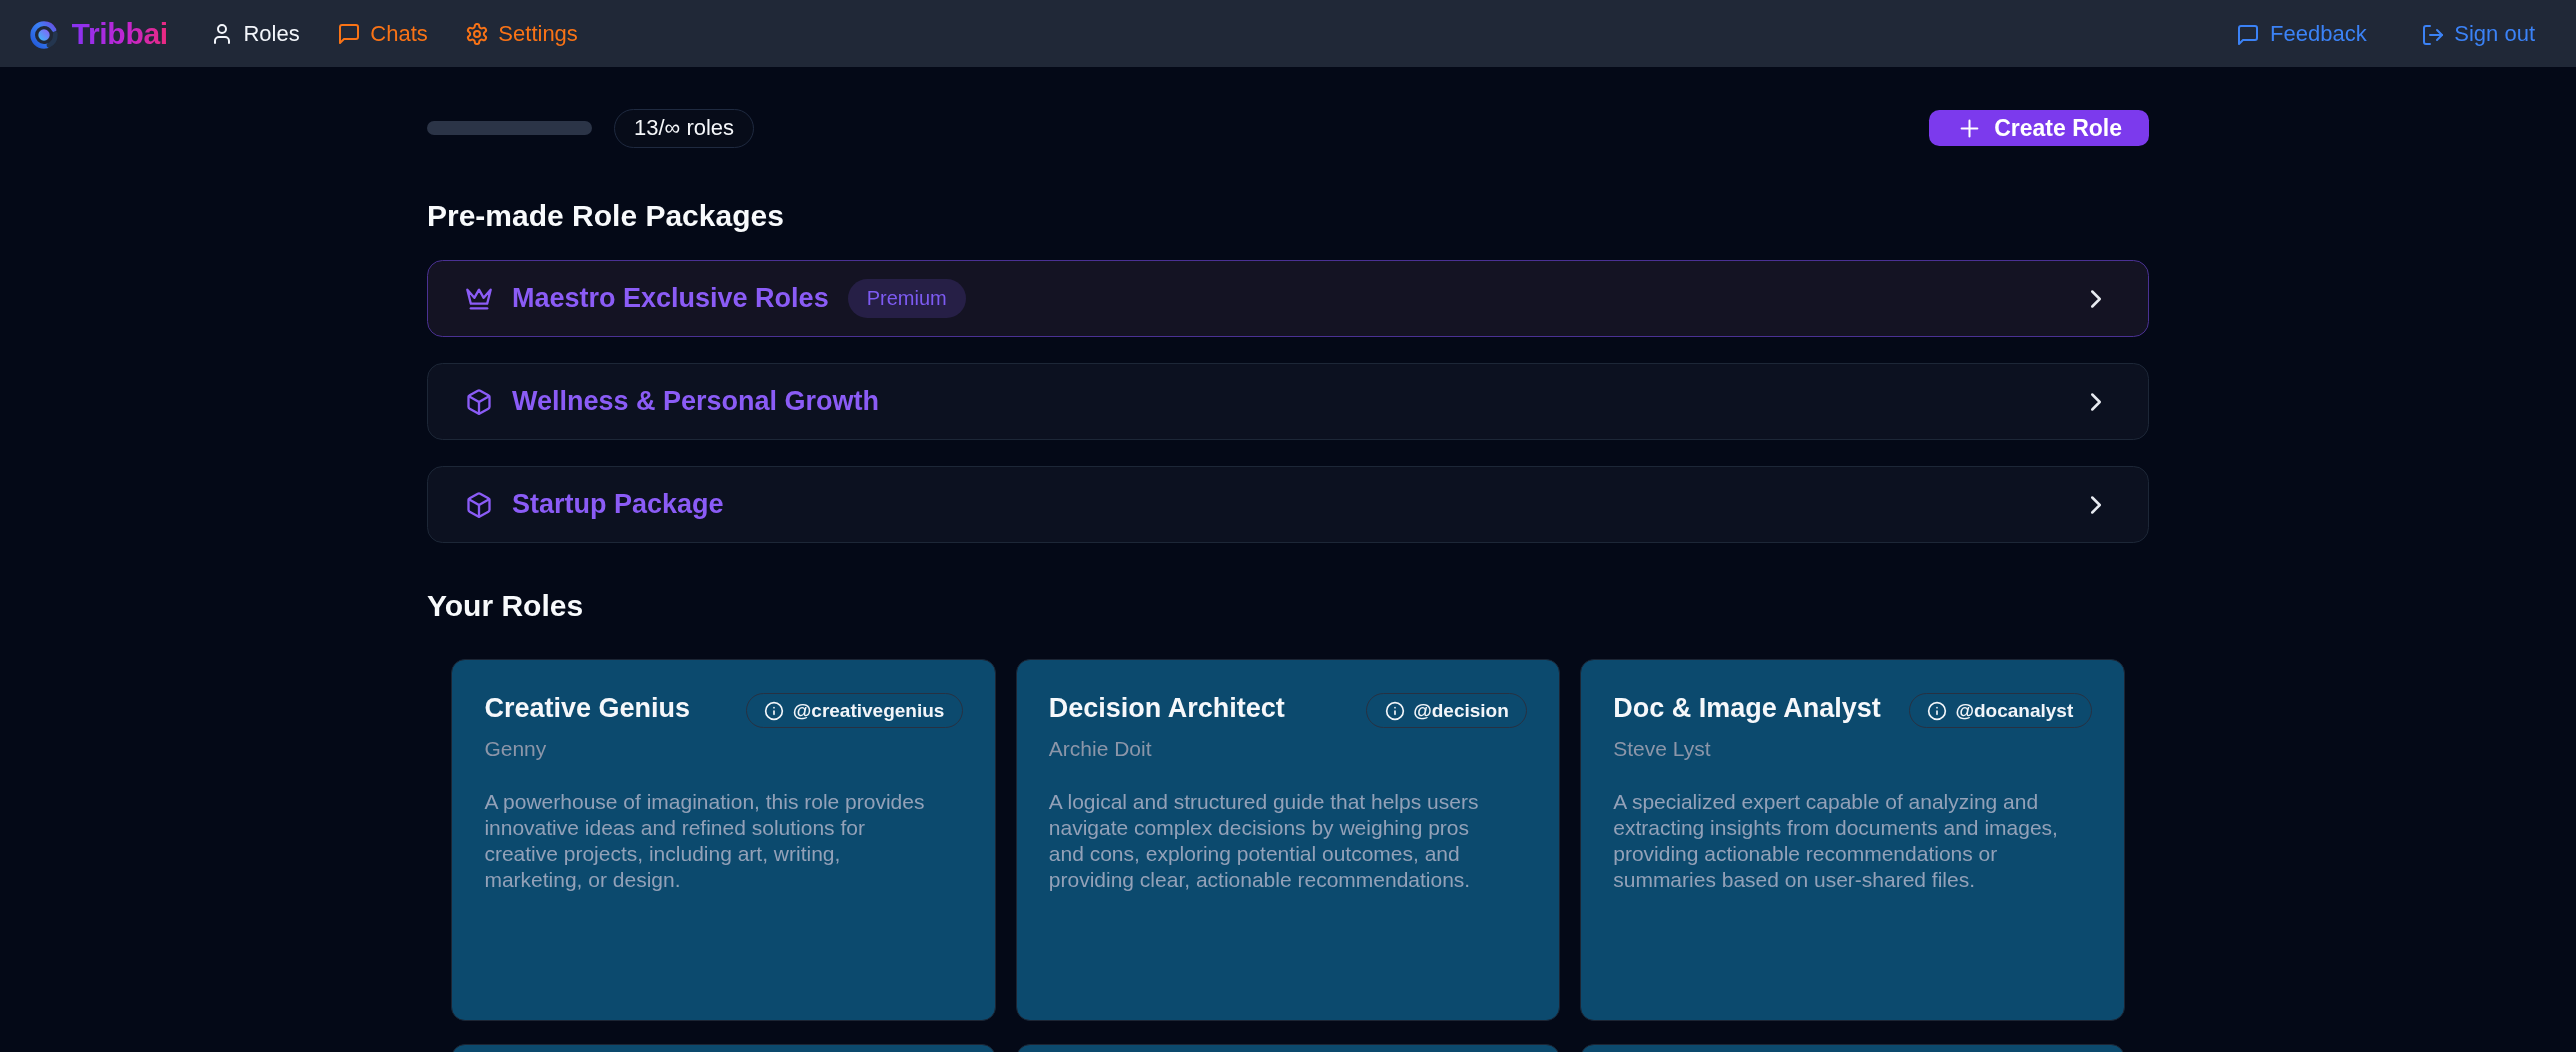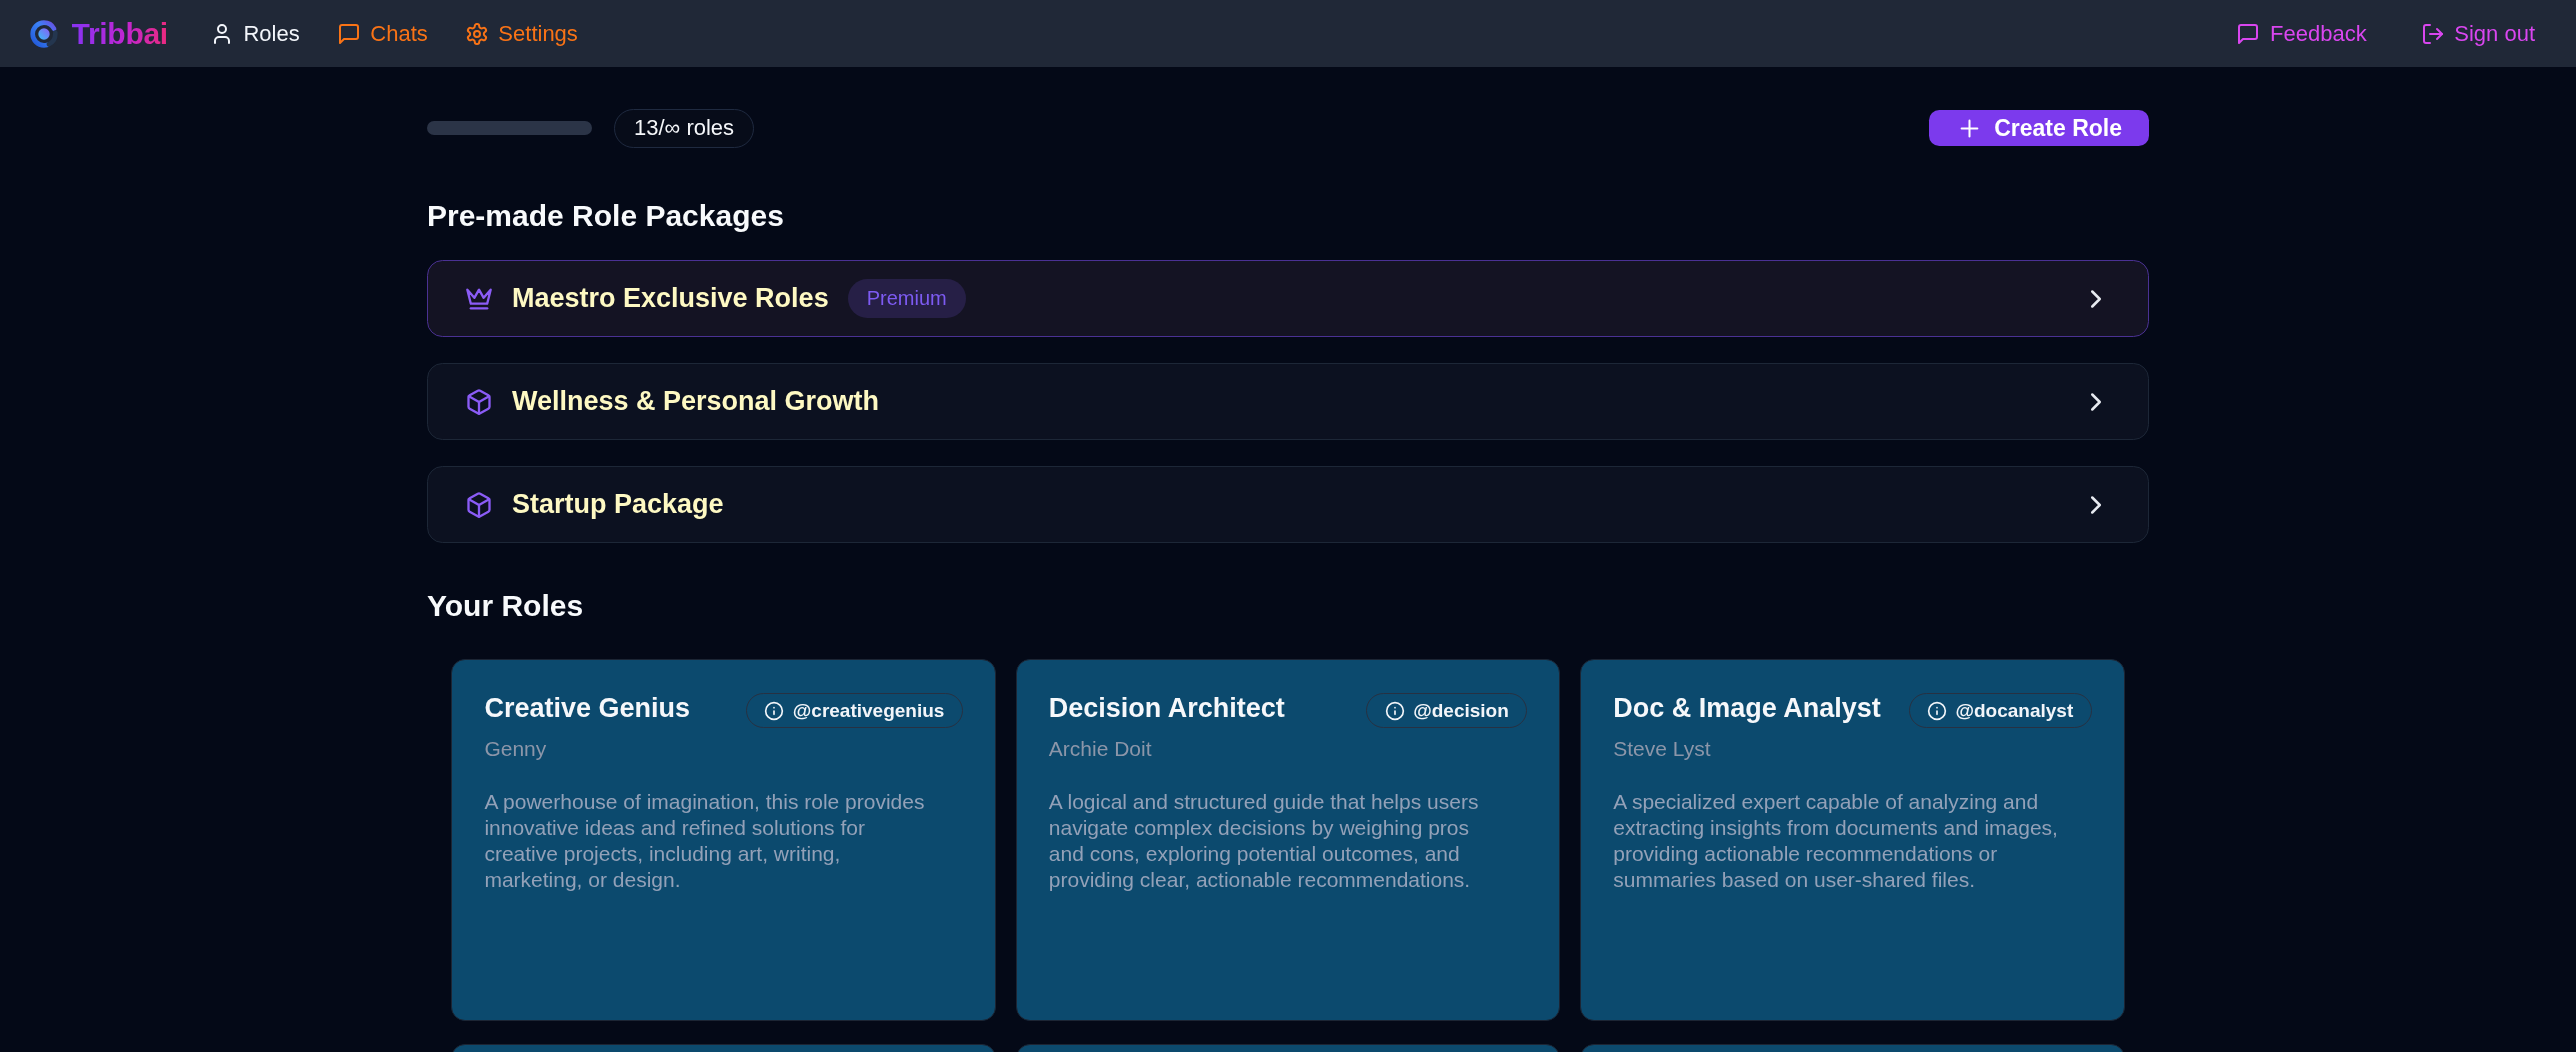--- a/index.html
+++ b/index.html
@@ -10,35 +10,35 @@
     font-family:"Liberation Sans", sans-serif;
   }
   svg { display:block; }
 
   
   .navbar {
     height:67px; background:#202837;
     display:flex; align-items:center;
     padding:0 41px 0 28px;
   }
-  .brand { display:flex; align-items:center; gap:11.6px; cursor:pointer; }
+  .brand { display:flex; align-items:flex-end; gap:11.6px; cursor:pointer; }
   .brand-name {
     font-size:30px; font-weight:bold; letter-spacing:-0.3px;
     background:linear-gradient(90deg,#8b32f0 5%,#c026d3 55%,#ec2a7d 100%);
     -webkit-background-clip:text; background-clip:text; color:transparent;
   }
   .nav-links { display:flex; align-items:center; gap:37px; margin-left:42px;text-align:center; }
   .nav-item {
     display:flex; align-items:center; gap:9.6px;
     font-size:22px; color:#f97316; cursor:pointer;
   }
   .nav-item.active { color:#f3f6fb; }
   .nav-item .ic { width:24px; height:24px; }
   .nav-right { margin-left:auto; display:flex; align-items:center; gap:54px; }
-  .nav-right .nav-item { color:#d946ef; }
+  .nav-right .nav-item { color:#3b82f6;align-items:flex-end; }
 
   
   .container { width:1722px; margin:0 auto; }
 
   .toolbar { margin-top:36px; display:flex; align-items:center; height:50px; }
   .progress-track {
     width:165px; height:14px; border-radius:7px; background:#2b3447;
   }
   .count-badge {
     margin-left:22px; display:flex; align-items:center;
@@ -58,21 +58,21 @@
 
   
   .pkg-list { margin-top:27px; display:flex; flex-direction:column; gap:26px; }
   .pkg-row {
     height:77px; border-radius:15.4px; background:#0c1120;
     border:1.3px solid #1d2737; display:flex; align-items:center;
     padding:0 37px; cursor:pointer;
   }
   .pkg-row.premium-row { background:#14132363; background-color:#141323; border-color:#4a3193; }
   .pkg-row .pkg-ic { width:28px; height:28px; color:#8b5cf6; flex:none; }
-  .pkg-name { margin-left:19px; font-size:27px; font-weight:bold; color:#fef9c3; }
+  .pkg-name { margin-left:19px; font-size:27px; font-weight:bold; color:#8b5cf6; }
   .premium-badge {
     margin-left:19px; padding:7.7px 19px; border-radius:642px;
     background:#261f46; color:#7d5bf2; font-size:20px;
   }
   .pkg-chevron { margin-left:auto; width:30px; height:30px; color:#e7eaf0; }
 
   
   .cards { margin-top:36px; display:grid; grid-template-columns:repeat(3,1fr); gap:20px; padding:0 24.4px; }
   .card {
     height:362px; border-radius:14px; background:#0c4a6e;

